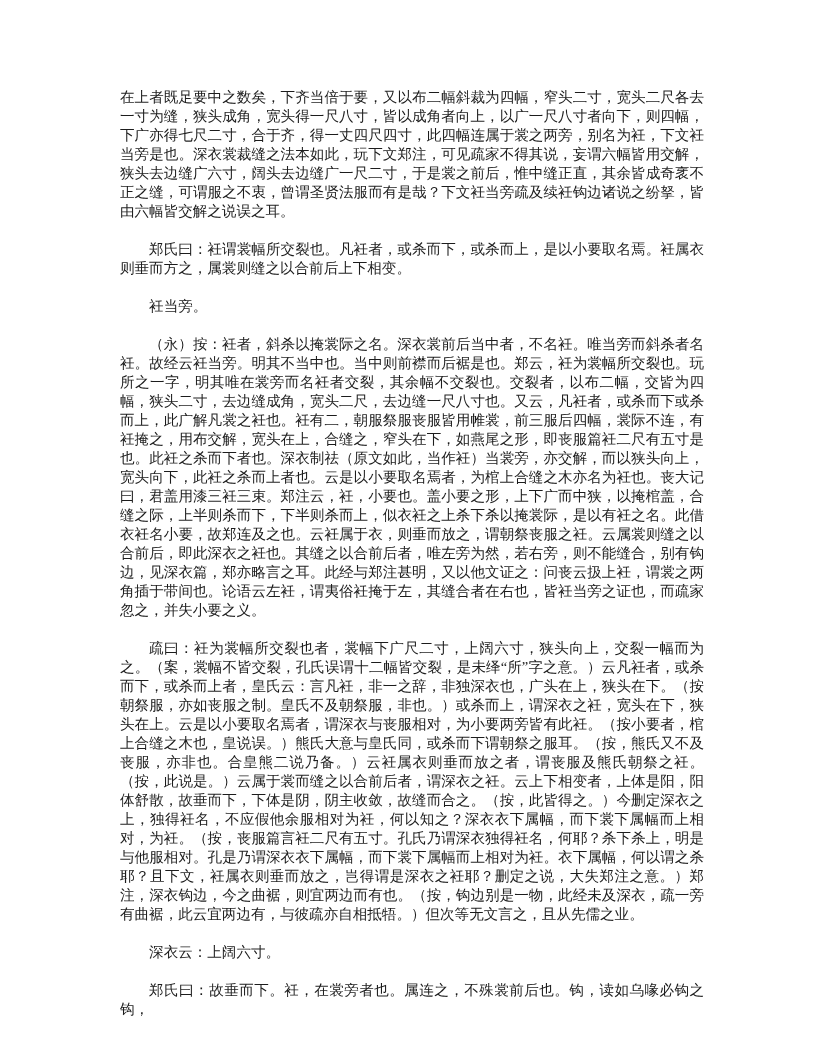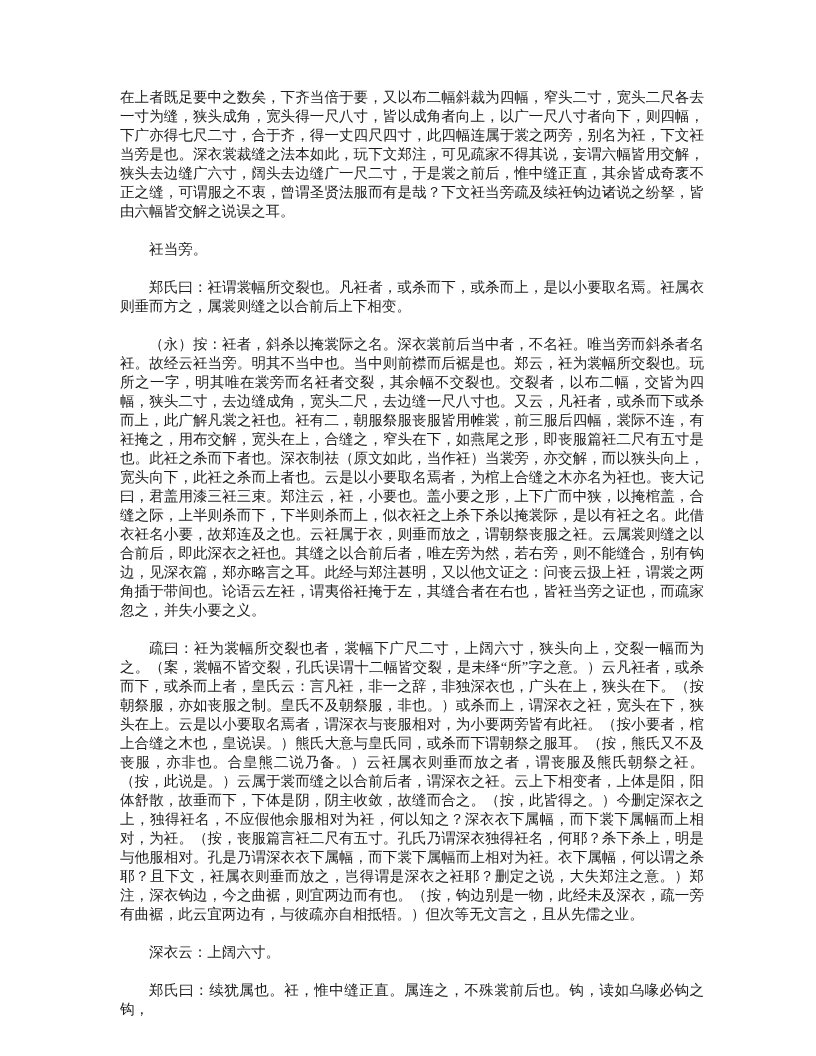--- a/index.html
+++ b/index.html
@@ -35,20 +35,20 @@
   .text-block p.indent {
     text-indent: 2em;
   }
 </style>
 </head>
 <body>
 
 <div class="page" style="background: rgb(255, 255, 255);">
   <div class="text-block" style="color: rgb(28, 28, 28);">
       <p>在上者既足要中之数矣，下齐当倍于要，又以布二幅斜裁为四幅，窄头二寸，宽头二尺各去一寸为缝，狭头成角，宽头得一尺八寸，皆以成角者向上，以广一尺八寸者向下，则四幅，下广亦得七尺二寸，合于齐，得一丈四尺四寸，此四幅连属于裳之两旁，别名为衽，下文衽当旁是也。深衣裳裁缝之法本如此，玩下文郑注，可见疏家不得其说，妄谓六幅皆用交解，狭头去边缝广六寸，阔头去边缝广一尺二寸，于是裳之前后，惟中缝正直，其余皆成奇衺不正之缝，可谓服之不衷，曾谓圣贤法服而有是哉？下文衽当旁疏及续衽钩边诸说之纷拏，皆由六幅皆交解之说误之耳。</p>
+      <p class="indent">郑氏曰：衽谓裳幅所交裂也。凡衽者，或杀而下，或杀而上，是以小要取名焉。衽属衣则垂而方之，属裳则缝之以合前后上下相变。</p>
       <p class="indent">衽当旁。</p>
-      <p class="indent">郑氏曰：衽谓裳幅所交裂也。凡衽者，或杀而下，或杀而上，是以小要取名焉。衽属衣则垂而方之，属裳则缝之以合前后上下相变。</p>
       <p class="indent">（永）按：衽者，斜杀以掩裳际之名。深衣裳前后当中者，不名衽。唯当旁而斜杀者名衽。故经云衽当旁。明其不当中也。当中则前襟而后裾是也。郑云，衽为裳幅所交裂也。玩所之一字，明其唯在裳旁而名衽者交裂，其余幅不交裂也。交裂者，以布二幅，交皆为四幅，狭头二寸，去边缝成角，宽头二尺，去边缝一尺八寸也。又云，凡衽者，或杀而下或杀而上，此广解凡裳之衽也。衽有二，朝服祭服丧服皆用帷裳，前三服后四幅，裳际不连，有衽掩之，用布交解，宽头在上，合缝之，窄头在下，如燕尾之形，即丧服篇衽二尺有五寸是也。此衽之杀而下者也。深衣制祛（原文如此，当作衽）当裳旁，亦交解，而以狭头向上，宽头向下，此衽之杀而上者也。云是以小要取名焉者，为棺上合缝之木亦名为衽也。丧大记曰，君盖用漆三衽三束。郑注云，衽，小要也。盖小要之形，上下广而中狭，以掩棺盖，合缝之际，上半则杀而下，下半则杀而上，似衣衽之上杀下杀以掩裳际，是以有衽之名。此借衣衽名小要，故郑连及之也。云衽属于衣，则垂而放之，谓朝祭丧服之衽。云属裳则缝之以合前后，即此深衣之衽也。其缝之以合前后者，唯左旁为然，若右旁，则不能缝合，别有钩边，见深衣篇，郑亦略言之耳。此经与郑注甚明，又以他文证之：问丧云扱上衽，谓裳之两角插于带间也。论语云左衽，谓夷俗衽掩于左，其缝合者在右也，皆衽当旁之证也，而疏家忽之，并失小要之义。</p>
       <p class="indent">疏曰：衽为裳幅所交裂也者，裳幅下广尺二寸，上阔六寸，狭头向上，交裂一幅而为之。（案，裳幅不皆交裂，孔氏误谓十二幅皆交裂，是未绎“所”字之意。）云凡衽者，或杀而下，或杀而上者，皇氏云：言凡衽，非一之辞，非独深衣也，广头在上，狭头在下。（按朝祭服，亦如丧服之制。皇氏不及朝祭服，非也。）或杀而上，谓深衣之衽，宽头在下，狭头在上。云是以小要取名焉者，谓深衣与丧服相对，为小要两旁皆有此衽。（按小要者，棺上合缝之木也，皇说误。）熊氏大意与皇氏同，或杀而下谓朝祭之服耳。（按，熊氏又不及丧服，亦非也。合皇熊二说乃备。）云衽属衣则垂而放之者，谓丧服及熊氏朝祭之衽。（按，此说是。）云属于裳而缝之以合前后者，谓深衣之衽。云上下相变者，上体是阳，阳体舒散，故垂而下，下体是阴，阴主收敛，故缝而合之。（按，此皆得之。）今删定深衣之上，独得衽名，不应假他余服相对为衽，何以知之？深衣衣下属幅，而下裳下属幅而上相对，为衽。（按，丧服篇言衽二尺有五寸。孔氏乃谓深衣独得衽名，何耶？杀下杀上，明是与他服相对。孔是乃谓深衣衣下属幅，而下裳下属幅而上相对为衽。衣下属幅，何以谓之杀耶？且下文，衽属衣则垂而放之，岂得谓是深衣之衽耶？删定之说，大失郑注之意。）郑注，深衣钩边，今之曲裾，则宜两边而有也。（按，钩边别是一物，此经未及深衣，疏一旁有曲裾，此云宜两边有，与彼疏亦自相抵牾。）但次等无文言之，且从先儒之业。</p>
       <p class="indent">深衣云：上阔六寸。</p>
-      <p class="indent">郑氏曰：续犹属也。衽，惟中缝正直。属连之，不殊裳前后也。钩，读如乌喙必钩之钩，</p>
+      <p class="indent">郑氏曰：故垂而下。衽，在裳旁者也。属连之，不殊裳前后也。钩，读如乌喙必钩之钩，</p>
     </div>
 </div>
 
 </body></html>

